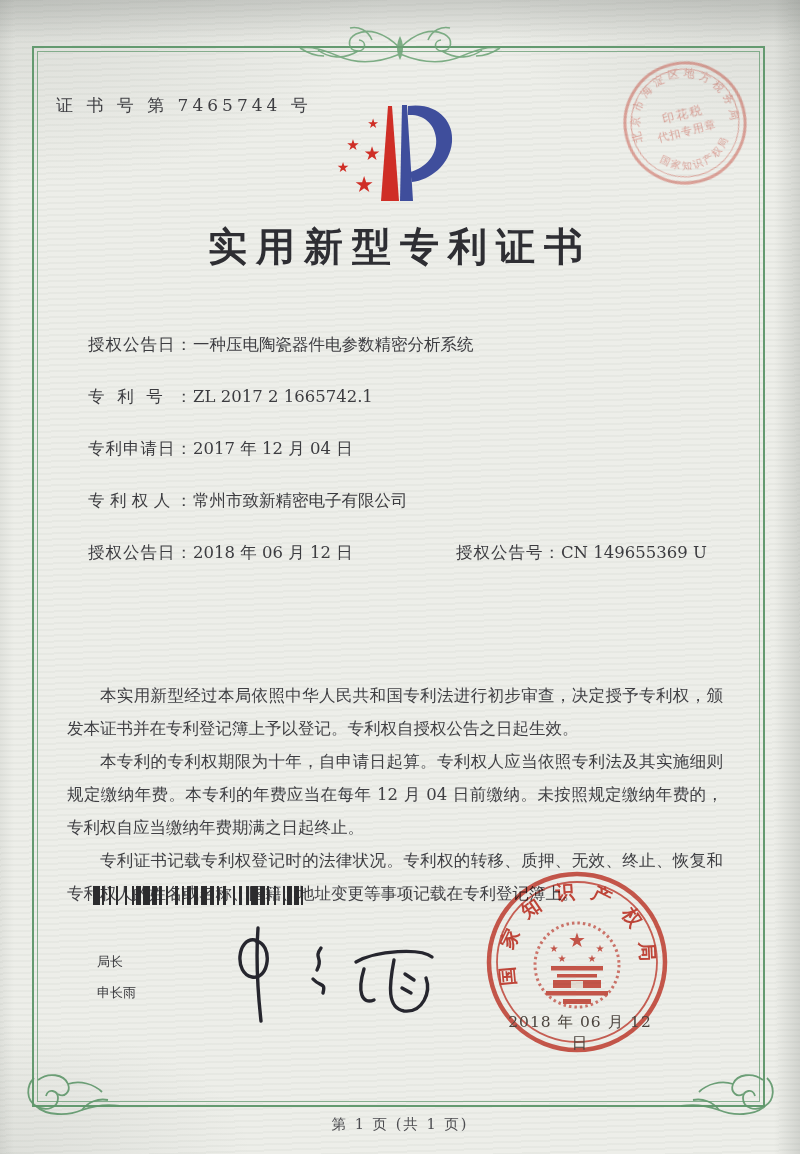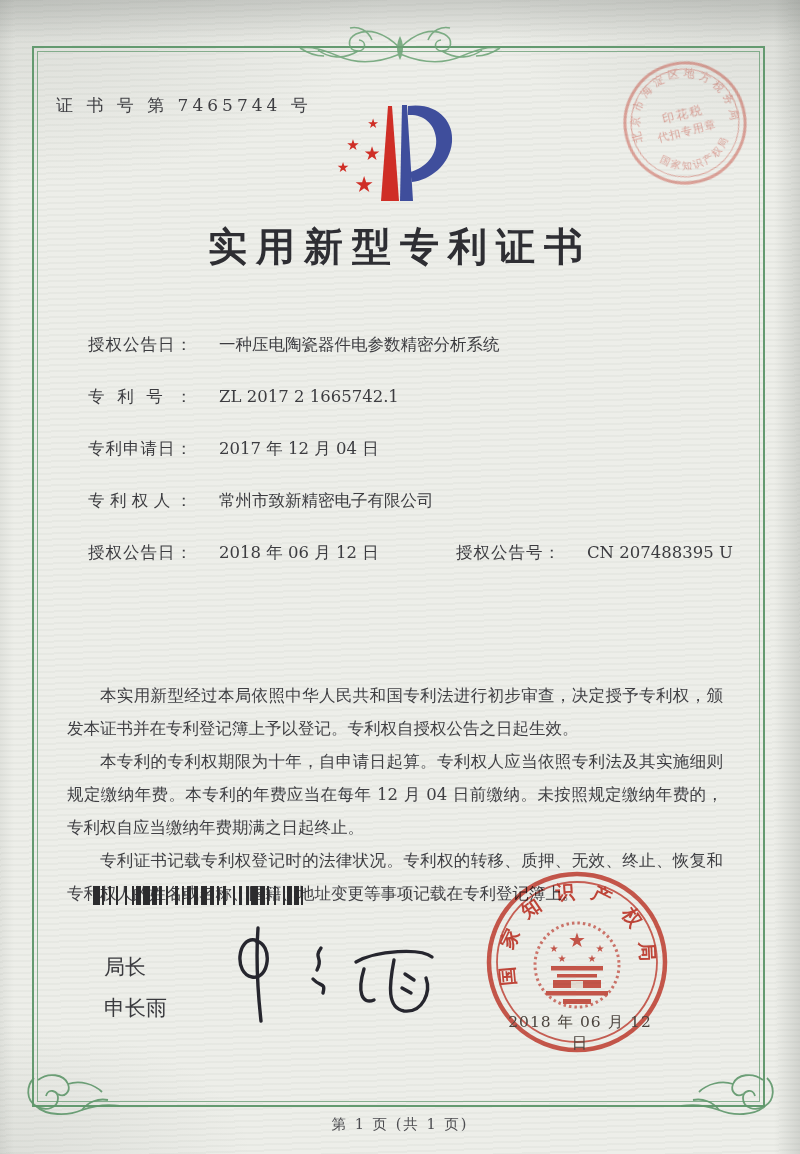--- a/index.html
+++ b/index.html
@@ -31,29 +31,29 @@
     position:absolute;left:56px;top:94px;font-size:17px;letter-spacing:4px;color:#3e3e42;
   }
   .logo{position:absolute;left:326px;top:102px;}
   .title{
     position:absolute;left:0;right:0;top:220px;text-align:center;
     font-size:39px;font-weight:700;color:#2e2e33;letter-spacing:9px;
   }
   .fields{position:absolute;left:88px;top:334px;width:660px;}
   .frow{position:relative;height:52px;font-size:16.5px;color:#3c3c40;white-space:nowrap;}
   .fl{display:inline-block;width:104px;text-align:justify;text-align-last:justify;vertical-align:baseline;}
-  .fv{margin-left:27px;}
+  .fv{margin-left:1px;}
   .frow .pair2{position:absolute;left:368px;top:0;}
   .body-text{
     position:absolute;left:67px;top:679px;width:656px;
     font-size:16.5px;line-height:33px;color:#3f3f43;text-align:justify;
   }
   .body-text p{margin:0;text-indent:2em;}
   .barcode{position:absolute;left:93px;top:886px;}
-  .signer{position:absolute;left:104px;top:953px;font-size:21px;color:#3a3a3e;}
+  .signer{position:absolute;left:97px;top:953px;font-size:13px;color:#3a3a3e;}
   .signer .t{margin-bottom:13px;}
   .signature{position:absolute;left:225px;top:926px;}
   .seal{position:absolute;left:483px;top:868px;mix-blend-mode:multiply;}
   .seal-date{
     position:absolute;left:505px;top:1012px;width:150px;text-align:center;
     font-size:15.5px;letter-spacing:1px;color:#4b443e;
   }
   .duty-stamp{
     position:absolute;left:620px;top:58px;transform:rotate(-14deg);
     opacity:.55;mix-blend-mode:multiply;filter:blur(.3px);
@@ -152,21 +152,21 @@
     </div>
     <div class="frow">
       <span class="fl">专利申请日：</span><span class="fv">2017 年 12 月 04 日</span>
     </div>
     <div class="frow">
       <span class="fl">专利权人：</span><span class="fv">常州市致新精密电子有限公司</span>
     </div>
     <div class="frow">
       <span class="fl">授权公告日：</span><span class="fv">2018 年 06 月 12 日</span>
       <span class="pair2">
-        <span class="fl">授权公告号：</span><span class="fv">CN 207488395 U</span>
+        <span class="fl">授权公告号：</span><span class="fv">CN 149655369 U</span>
       </span>
     </div>
   </div>
 
   <div class="body-text">
     <p>本实用新型经过本局依照中华人民共和国专利法进行初步审查，决定授予专利权，颁发本证书并在专利登记簿上予以登记。专利权自授权公告之日起生效。</p>
     <p>本专利的专利权期限为十年，自申请日起算。专利权人应当依照专利法及其实施细则规定缴纳年费。本专利的年费应当在每年 12 月 04 日前缴纳。未按照规定缴纳年费的，专利权自应当缴纳年费期满之日起终止。</p>
     <p>专利证书记载专利权登记时的法律状况。专利权的转移、质押、无效、终止、恢复和专利权人的姓名或名称、国籍、地址变更等事项记载在专利登记簿上。</p>
   </div>
 

